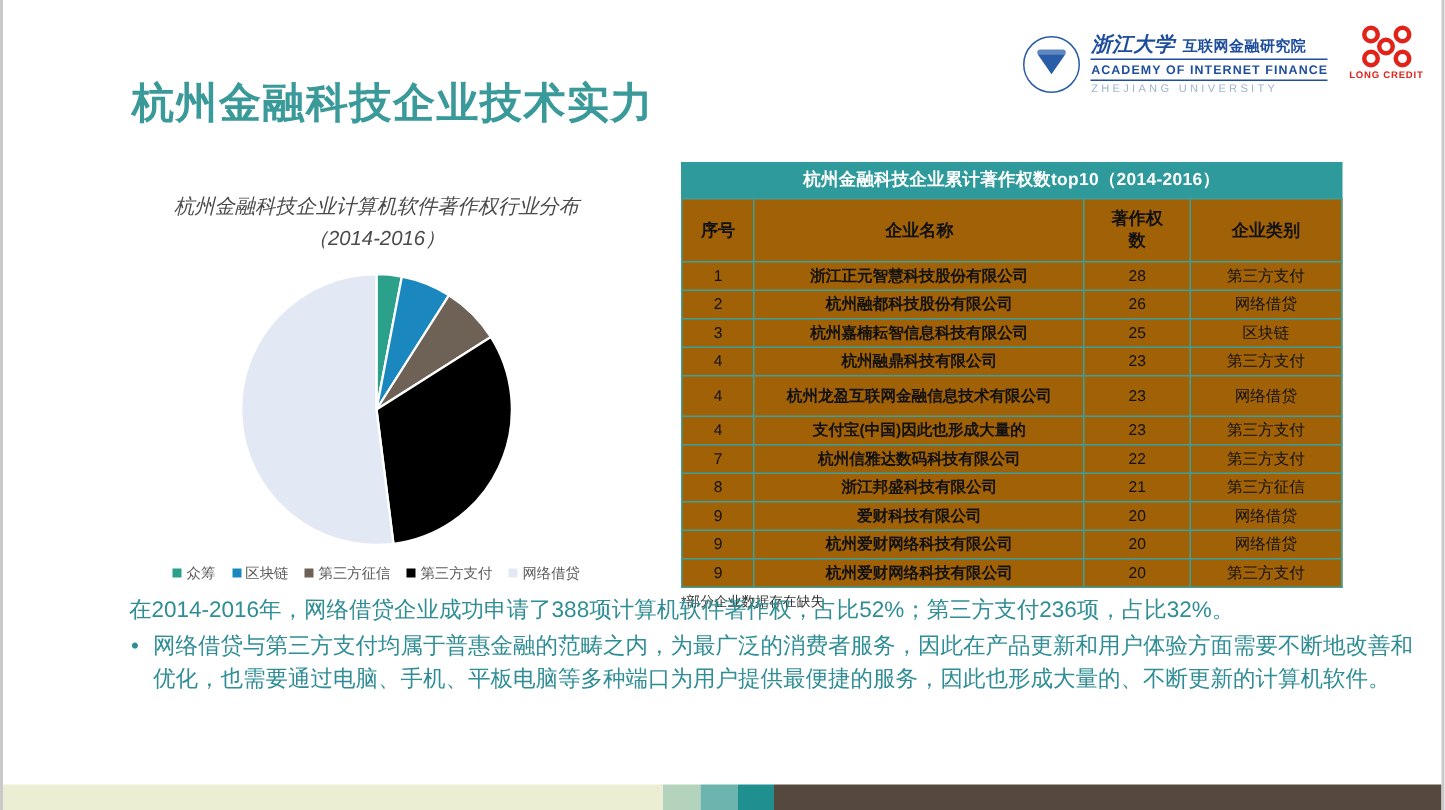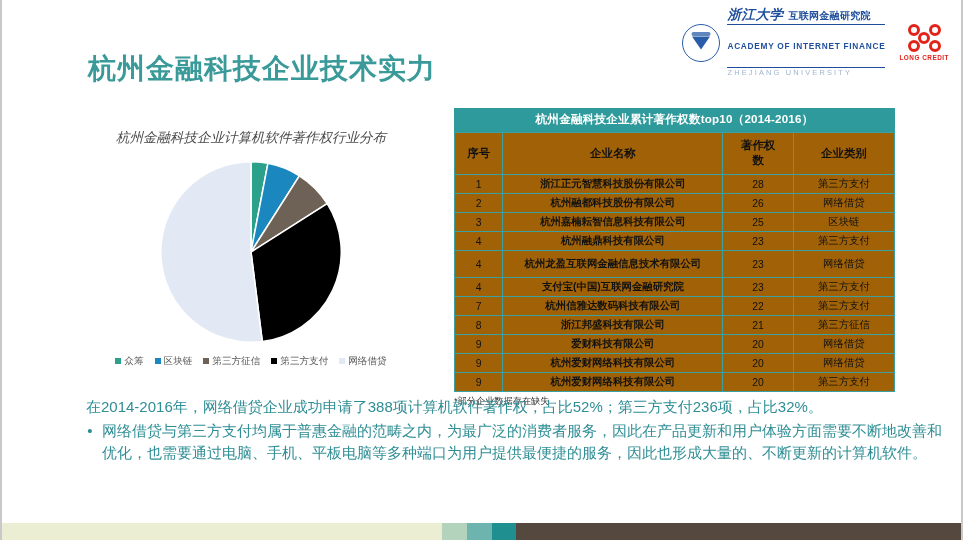--- a/index.html
+++ b/index.html
@@ -13,21 +13,21 @@
     border-left:2px solid #c9c9c9;
     border-right:2px solid #c9c9c9;
   }
   .slide{position:relative;width:959px;height:540px;overflow:hidden;}
 
   
   .header-logos{
     position:absolute;top:8px;right:12px;
     display:flex;align-items:center;gap:14px;
   }
-  .zju-logo{display:flex;align-items:center;gap:7px;}
+  .zju-logo{display:flex;align-items:center;gap:7px;margin-top:15px;}
   .zju-seal{
     width:36px;height:36px;border-radius:50%;
     border:1.6px solid #2a5da8;
     position:relative;flex:none;
     background:#ffffff;
   }
   .zju-seal::before{
     content:"";position:absolute;left:50%;top:52%;
     transform:translate(-50%,-50%);
     width:0;height:0;
@@ -44,21 +44,21 @@
   .zju-text{display:flex;flex-direction:column;line-height:1.05;}
   .zju-cn{
     display:flex;align-items:baseline;gap:5px;
     color:#1f4e9c;
   }
   .zju-cn-big{font-size:13.5px;font-weight:bold;font-style:italic;letter-spacing:.5px;}
   .zju-cn-small{font-size:10px;font-weight:bold;letter-spacing:.3px;}
   .zju-en1{
     font-size:8.3px;font-weight:bold;color:#1f4e9c;letter-spacing:.72px;
     border-top:1px solid #1f4e9c;border-bottom:1px solid #1f4e9c;
-    padding:17px 0;margin-top:1.5px;
+    padding:2px 0;margin-top:1.5px;
   }
   .zju-en2{font-size:7.4px;color:#9fb3cf;letter-spacing:2.2px;margin-top:1px;}
 
   .lc-logo{display:flex;flex-direction:column;align-items:center;gap:2px;}
   .lc-mark{position:relative;width:33px;height:28px;}
   .lc-mark span{
     position:absolute;width:12px;height:12px;border-radius:50%;
     border:3.4px solid #e2231a;box-sizing:border-box;
   }
   .lc-mark span:nth-child(1){left:0;top:0;}
@@ -167,20 +167,21 @@
       </div>
       <div class="lc-text">LONG CREDIT</div>
     </div>
   </div>
 
   <div class="slide-title">杭州金融科技企业技术实力</div>
 
   <div class="chart-block">
     <div class="chart-title">
       <div>杭州金融科技企业计算机软件著作权行业分布</div>
+      <div>（2014-2016）</div>
     </div>
     <div class="pie-wrap">
       <svg id="pie-svg" width="190" height="190" viewBox="0 0 200 200">
           <path d="M 100 100 L 100 5 A 95 95 0 0 1 117.80122488564383 6.682711180774575 Z" fill="#2ba08a" stroke="#ffffff" stroke-width="1.6"></path>
           <path d="M 100 100 L 117.80122488564383 6.682711180774575 A 95 95 0 0 1 150.90354552300468 19.788847077308574 Z" fill="#1b87bf" stroke="#ffffff" stroke-width="1.6"></path>
           <path d="M 100 100 L 150.90354552300468 19.788847077308574 A 95 95 0 0 1 180.21115292269144 49.096454476995305 Z" fill="#6e6257" stroke="#ffffff" stroke-width="1.6"></path>
           <path d="M 100 100 L 180.21115292269144 49.096454476995305 A 95 95 0 0 1 111.9066571886089 194.2508966248754 Z" fill="#000000" stroke="#ffffff" stroke-width="1.6"></path>
           <path d="M 100 100 L 111.9066571886089 194.2508966248754 A 95 95 0 1 1 99.99999999999999 5 Z" fill="#e3e9f4" stroke="#ffffff" stroke-width="1.6"></path>
         </svg>
     </div>
@@ -254,21 +255,21 @@
             <td>第三方支付</td>
           </tr>
           <tr class="tall">
             <td>4</td>
             <td class="name">杭州龙盈互联网金融信息技术有限公司</td>
             <td>23</td>
             <td>网络借贷</td>
           </tr>
           <tr>
             <td>4</td>
-            <td class="name">支付宝(中国)互联网金融研究院</td>
+            <td class="name">支付宝(中国)因此也形成大量的</td>
             <td>23</td>
             <td>第三方支付</td>
           </tr>
           <tr>
             <td>7</td>
             <td class="name">杭州信雅达数码科技有限公司</td>
             <td>22</td>
             <td>第三方支付</td>
           </tr>
           <tr>

